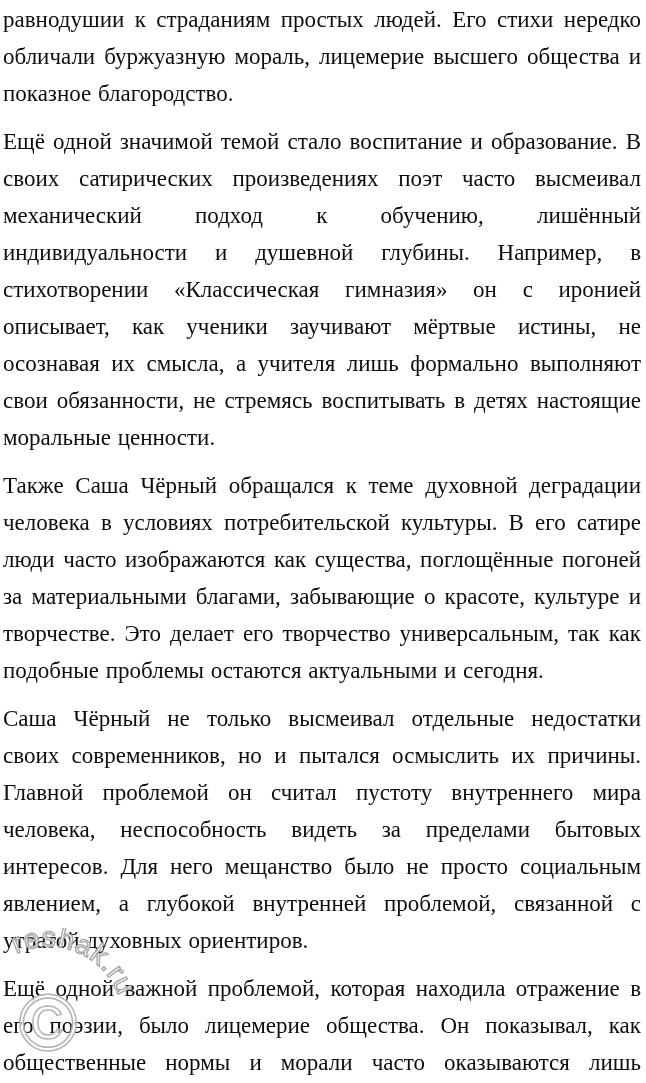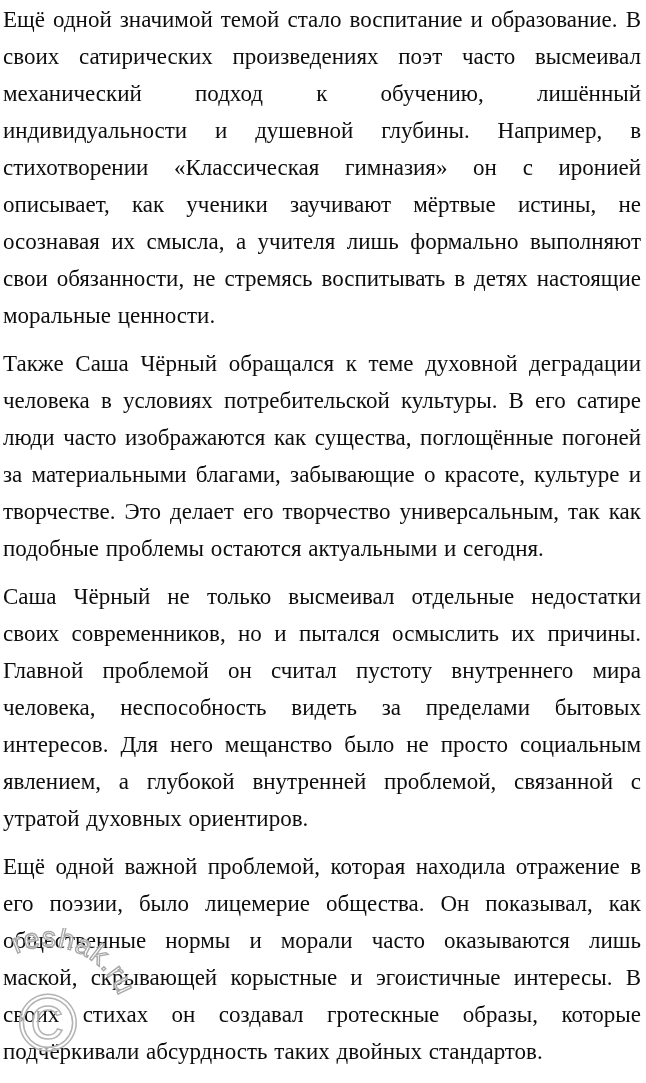--- a/index.html
+++ b/index.html
@@ -51,20 +51,21 @@
     fill: #ffffff;
     fill-opacity: 0.6;
     stroke: #b3b3b3;
     stroke-width: 1.5px;
   }
 </style>
 </head>
 <body>
 
 <div class="doc">
+  <p>равнодушии к страданиям простых людей. Его стихи нередко обличали буржуазную мораль, лицемерие высшего общества и показное благородство.</p>
   <p>Ещё одной значимой темой стало воспитание и образование. В своих сатирических произведениях поэт часто высмеивал механический подход к обучению, лишённый индивидуальности и душевной глубины. Например, в стихотворении «Классическая гимназия» он с иронией описывает, как ученики заучивают мёртвые истины, не осознавая их смысла, а учителя лишь формально выполняют свои обязанности, не стремясь воспитывать в детях настоящие моральные ценности.</p>
   <p>Также Саша Чёрный обращался к теме духовной деградации человека в условиях потребительской культуры. В его сатире люди часто изображаются как существа, поглощённые погоней за материальными благами, забывающие о красоте, культуре и творчестве. Это делает его творчество универсальным, так как подобные проблемы остаются актуальными и сегодня.</p>
   <p>Саша Чёрный не только высмеивал отдельные недостатки своих современников, но и пытался осмыслить их причины. Главной проблемой он считал пустоту внутреннего мира человека, неспособность видеть за пределами бытовых интересов. Для него мещанство было не просто социальным явлением, а глубокой внутренней проблемой, связанной с утратой духовных ориентиров.</p>
   <p>Ещё одной важной проблемой, которая находила отражение в его поэзии, было лицемерие общества. Он показывал, как общественные нормы и морали часто оказываются лишь маской, скрывающей корыстные и эгоистичные интересы. В своих стихах он создавал гротескные образы, которые подчёркивали абсурдность таких двойных стандартов.</p>
 </div>
 
 <svg class="watermark" width="180" height="155" viewBox="0 0 180 155" xmlns="http://www.w3.org/2000/svg" xmlns:xlink="http://www.w3.org/1999/xlink">
   <defs>
     <path id="wm-arc" d="M 16,26 A 75 75 0 0 1 123,100" fill="none"></path>
   </defs>

